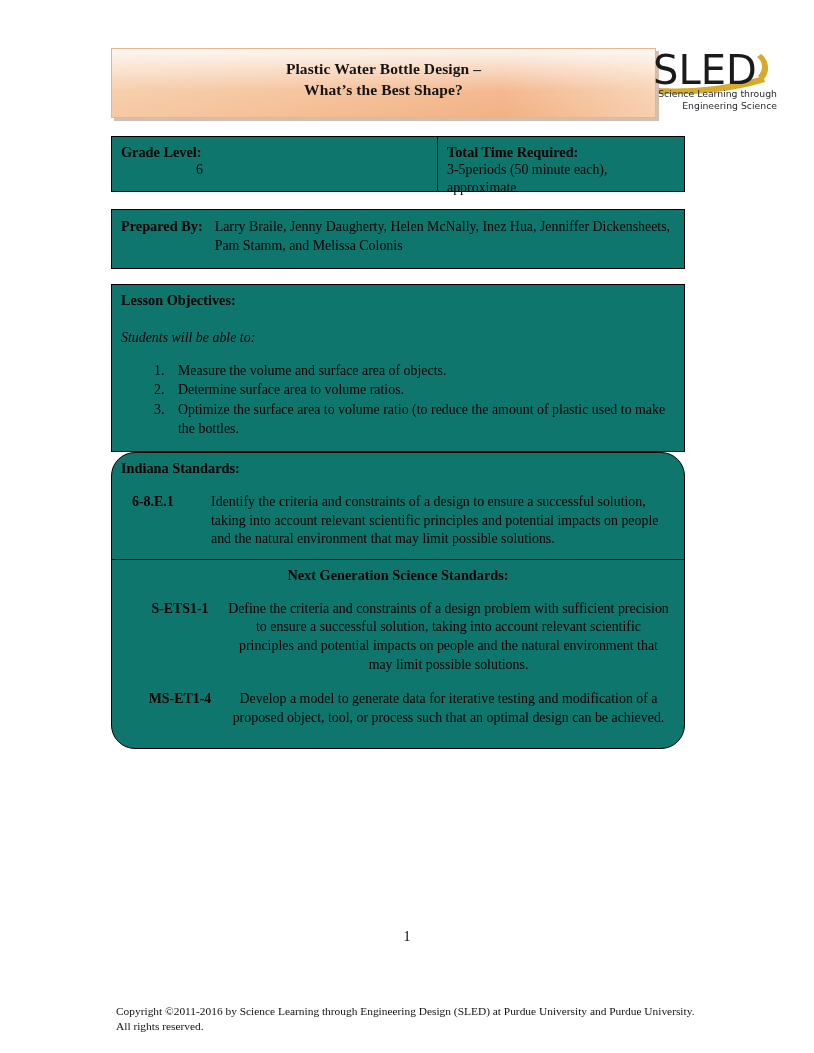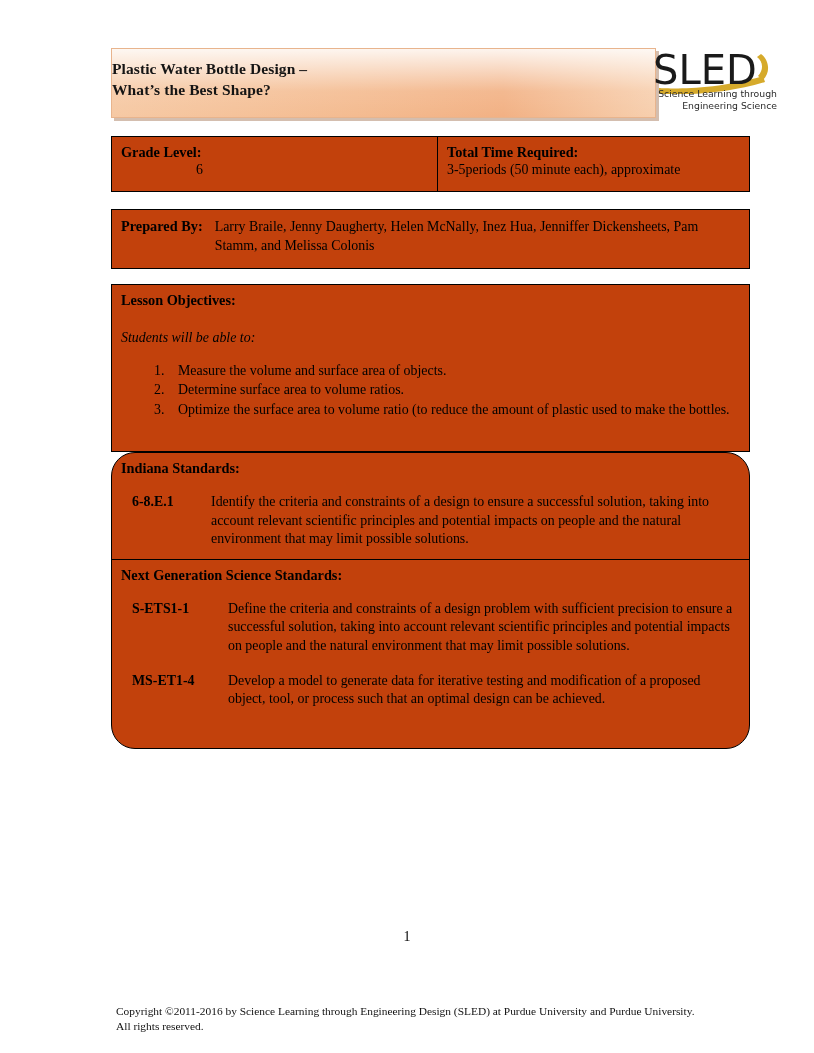--- a/index.html
+++ b/index.html
@@ -53,20 +53,21 @@
     border: 1px solid #e8b48d;
     box-shadow: 3px 3px 0 0 rgba(176,136,110,0.55);
     box-sizing: border-box;
   }
 
   .title-text {
     position: absolute;
     left: 0;
     right: 0;
     top: 9px;
+    text-align: center;
     font-weight: bold;
     font-size: 15.5px;
     line-height: 21px;
     letter-spacing: 0.1px;
     color: #141414;
   }
 
   
   .logo {
     position: absolute;
@@ -91,24 +92,24 @@
     font-family: "DejaVu Sans", "Liberation Sans", sans-serif;
     font-size: 9.3px;
     line-height: 11.6px;
     color: #2b2b2b;
   }
 
   
   .tbl {
     position: absolute;
     left: 111px;
-    width: 639px;
+    width: 574px;
     border: 1.4px solid #000;
     box-sizing: border-box;
-    background: #c2410c;
+    background: #0f766e;
   }
   .tbl-2col {
     display: flex;
   }
   .cell {
     box-sizing: border-box;
     padding: 6px 9px 8px 9px;
   }
   .cell-left {
     width: 326px;
@@ -177,20 +178,21 @@
     margin-bottom: 0px;
   }
 
   
   #standards-table { top: 452px; height: 297px; border-radius: 24px; }
   .std-section-in {
     padding: 6px 9px 10px 9px;
   }
   .std-divider {
     border-top: 1.4px solid #000;
+    text-align: center;
   }
   .std-item {
     display: flex;
     margin-top: 16px;
   }
   .std-code {
     font-weight: bold;
     font-size: 13.9px;
     line-height: 18.6px;
     flex: 0 0 auto;

